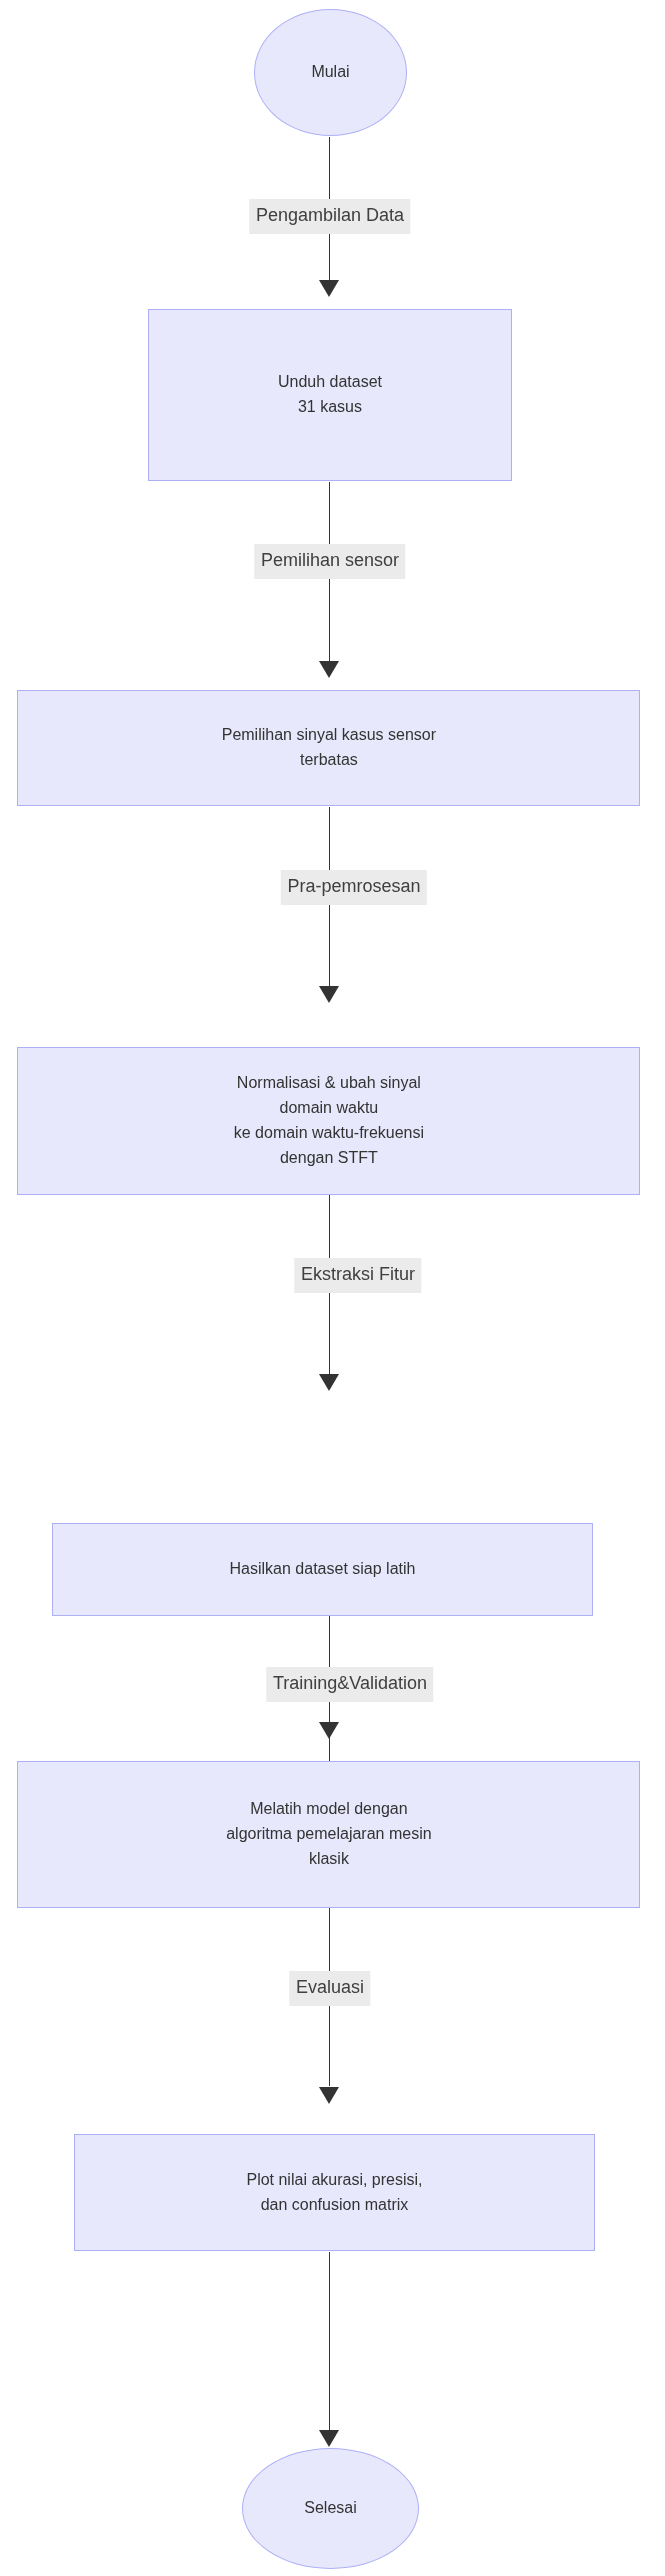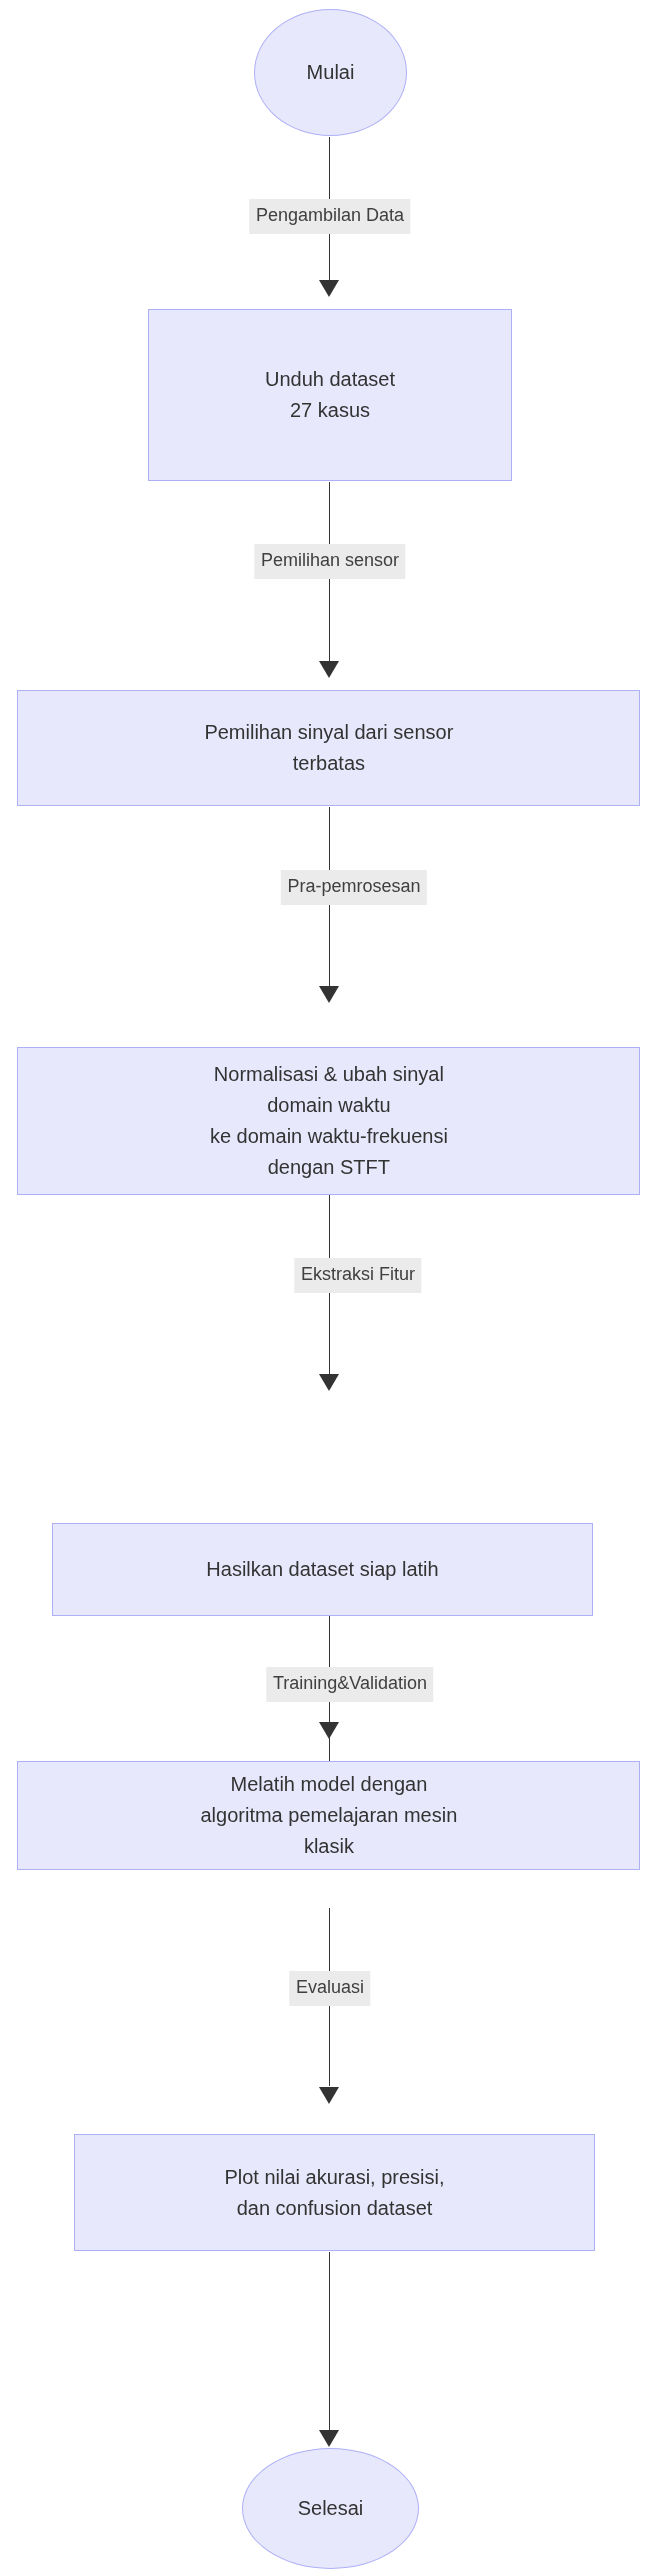--- a/index.html
+++ b/index.html
@@ -25,21 +25,21 @@
   .node {
     position: absolute;
     box-sizing: border-box;
     background: #e8e8fd;
     border: 1.3px solid #aeb0f6;
     display: flex;
     align-items: center;
     justify-content: center;
     text-align: center;
     color: #333333;
-    font-size: 20px;
+    font-size: 16px;
     line-height: 1.55;
     font-family: "Liberation Sans", sans-serif;
   }
 
   .node.terminator {
     border-radius: 50% / 50%;
   }
 
   .node .label-text {
     display: block;
@@ -87,29 +87,29 @@
   <div class="node terminator" style="left:254px; top:9.4px; width:153px; height:127px;">
     <span class="label-text">Mulai</span>
   </div>
 
   <div class="edge-line" style="top:137px; height:143px;"></div>
   <div class="arrow-head" style="top:280px;"></div>
   <div class="edge-label" style="top:199px;">Pengambilan Data</div>
 
   <div class="node" style="left:148px; top:309px; width:364px; height:172px;">
     <span class="label-text">Unduh dataset
-27 kasus</span>
+31 kasus</span>
   </div>
 
   <div class="edge-line" style="top:482px; height:179px;"></div>
   <div class="arrow-head" style="top:661px;"></div>
   <div class="edge-label" style="top:544px;text-align:right;">Pemilihan sensor</div>
 
   <div class="node" style="left:17.4px; top:690px; width:623px; height:116px;">
-    <span class="label-text">Pemilihan sinyal dari sensor
+    <span class="label-text">Pemilihan sinyal kasus sensor
 terbatas</span>
   </div>
 
   <div class="edge-line" style="top:807px; height:180px;"></div>
   <div class="arrow-head" style="top:986px;"></div>
   <div class="edge-label" style="top:870px;margin-left:24px;">Pra-pemrosesan</div>
 
   <div class="node" style="left:17.4px; top:1047px; width:623px; height:148px;">
     <span class="label-text">Normalisasi &amp; ubah sinyal
 domain waktu
@@ -122,33 +122,33 @@
   <div class="edge-label" style="top:1258px;margin-left:28px;">Ekstraksi Fitur</div>
 
   <div class="node" style="left:52px; top:1523px; width:541px; height:93px;">
     <span class="label-text">Hasilkan dataset siap latih</span>
   </div>
 
   <div class="edge-line" style="top:1616px; height:178px;"></div>
   <div class="arrow-head" style="top:1722px;"></div>
   <div class="edge-label" style="top:1667px;margin-left:20px;">Training&amp;Validation</div>
 
-  <div class="node" style="left:17.4px; top:1761px; width:623px; height:109px;">
+  <div class="node" style="left:17.4px; top:1761px; width:623px; height:147px;">
     <span class="label-text">Melatih model dengan
 algoritma pemelajaran mesin
 klasik</span>
   </div>
 
   <div class="edge-line" style="top:1908px; height:178px;"></div>
   <div class="arrow-head" style="top:2087px;"></div>
   <div class="edge-label" style="top:1971px;">Evaluasi</div>
 
   <div class="node" style="left:74px; top:2134px; width:521px; height:117px;">
     <span class="label-text">Plot nilai akurasi, presisi,
-dan confusion dataset</span>
+dan confusion matrix</span>
   </div>
 
   <div class="edge-line" style="top:2252px; height:178px;"></div>
   <div class="arrow-head" style="top:2430px;"></div>
 
   <div class="node terminator" style="left:242px; top:2448px; width:177px; height:121px;">
     <span class="label-text">Selesai</span>
   </div>
 
 </div>

